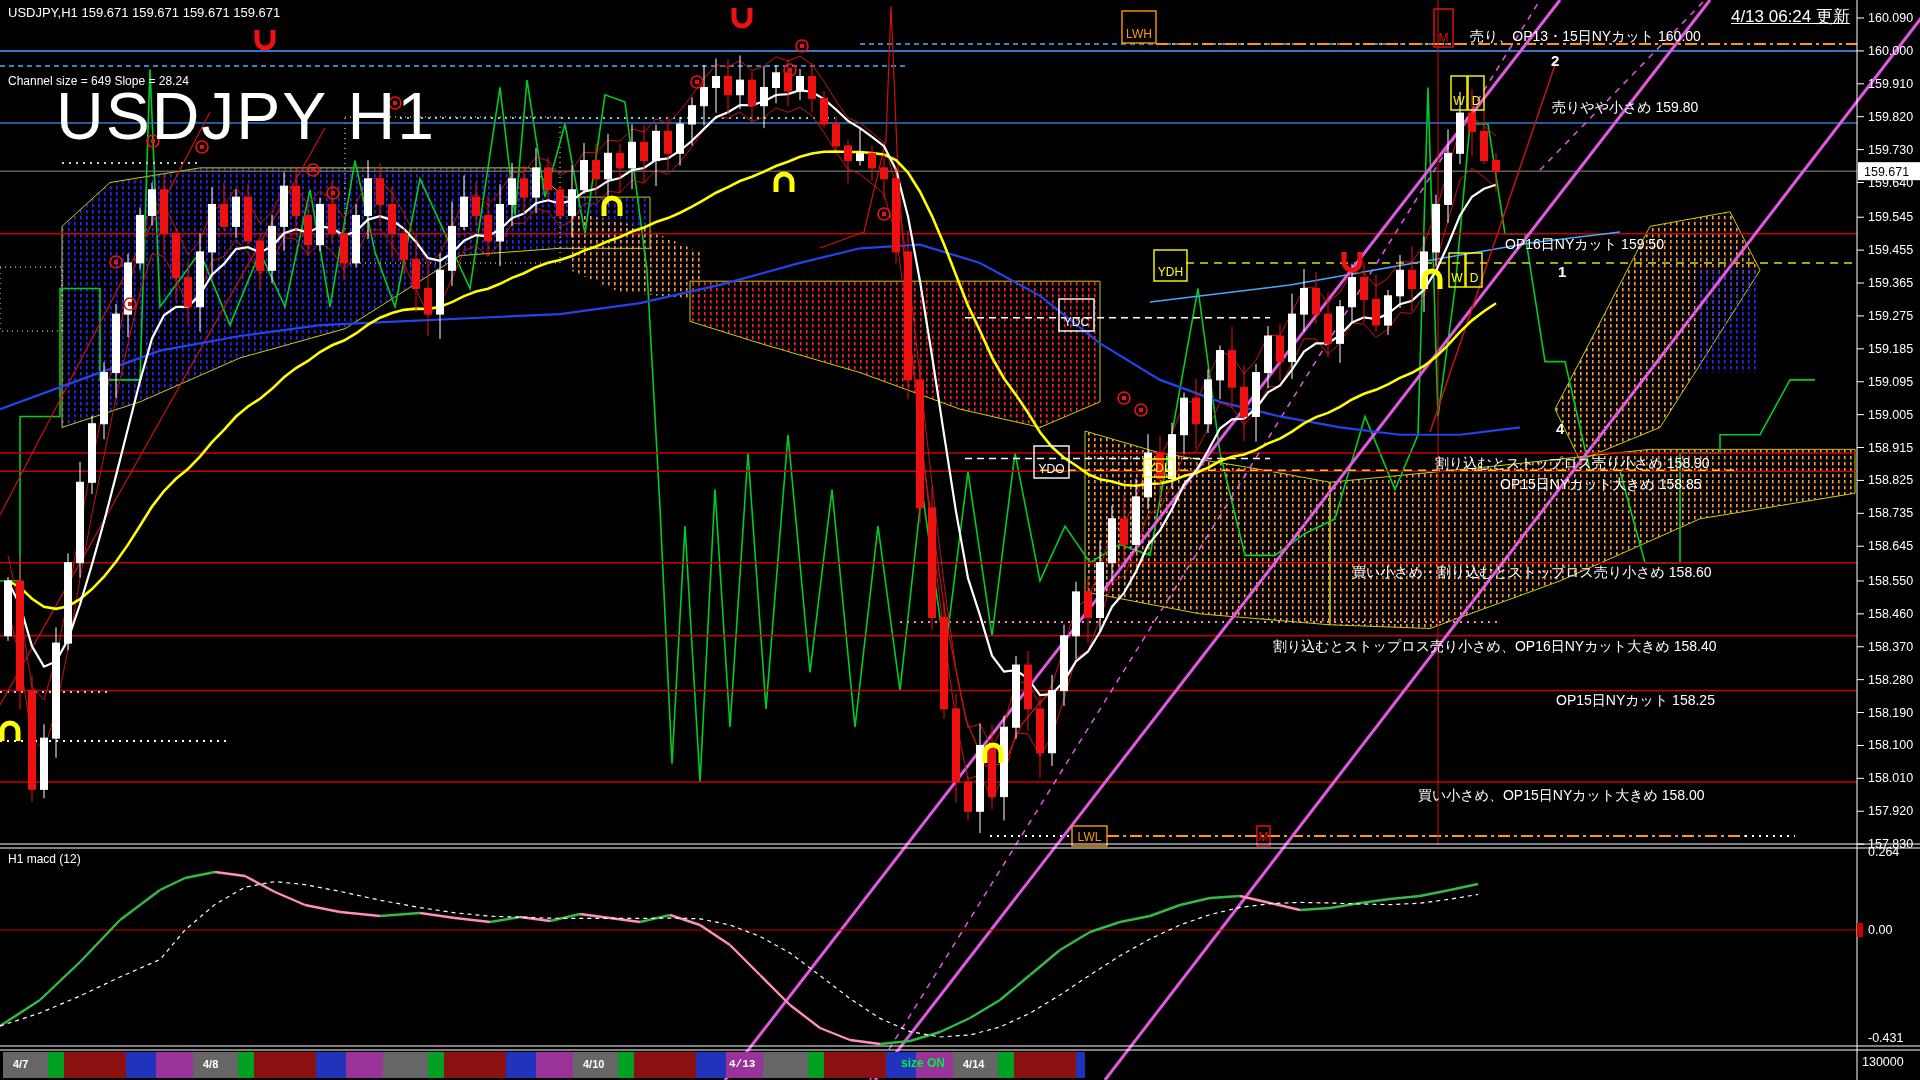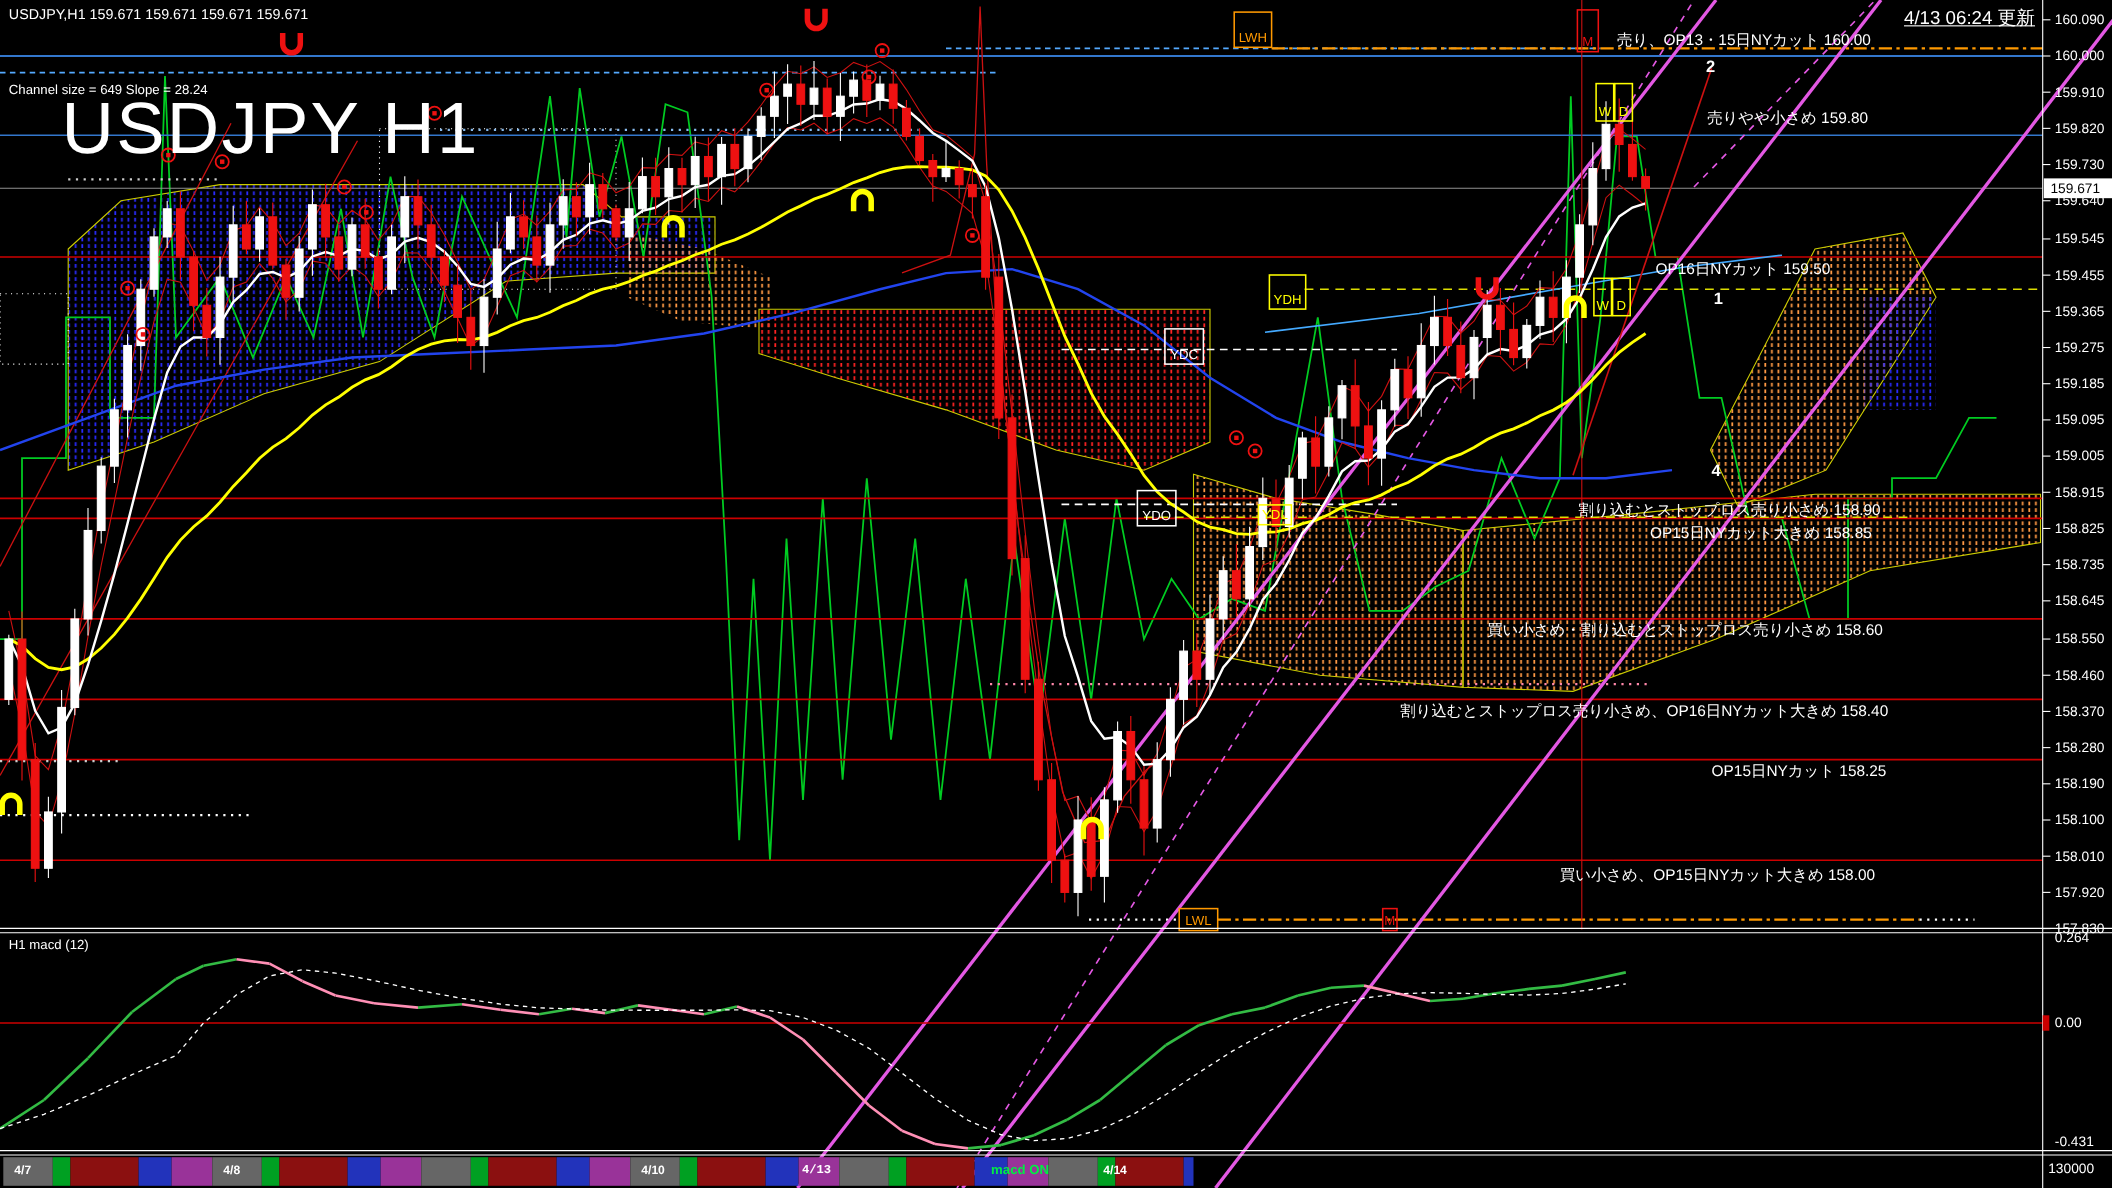--- a/index.html
+++ b/index.html
@@ -534,34 +534,34 @@
       <rect x="998" y="1052" width="16" height="26" fill="#00a022"></rect>
       <rect x="1014" y="1052" width="62" height="26" fill="#8b1010"></rect>
       <rect x="1076" y="1052" width="9" height="26" fill="#2233bb"></rect>
     </svg>
 
   <div class="ovl symline">USDJPY,H1  159.671 159.671 159.671 159.671</div>
   <div class="ovl updated">4/13 06:24 更新</div>
   <div class="ovl chinfo">Channel size = 649 Slope = 28.24</div>
   <div class="ovl watermark">USDJPY H1</div>
   <div class="ovl macdlbl">H1  macd (12)</div>
-  <div class="macdon">macd ON</div>
+  <div class="macdon">size ON</div>
   <div id="anno-layer">
       <div class="anno" style="left: 1470px; top: 28px;">売り、OP13・15日NYカット 160.00</div>
       <div class="anno" style="left: 1552px; top: 99px;">売りやや小さめ 159.80</div>
       <div class="anno" style="left: 1505px; top: 236px;">OP16日NYカット 159.50</div>
       <div class="anno" style="left: 1435px; top: 455px;">割り込むとストップロス売り小さめ 158.90</div>
       <div class="anno" style="left: 1500px; top: 476px;">OP15日NYカット大きめ 158.85</div>
       <div class="anno" style="left: 1352px; top: 564px;">買い小さめ・割り込むとストップロス売り小さめ 158.60</div>
       <div class="anno" style="left: 1273px; top: 638px;">割り込むとストップロス売り小さめ、OP16日NYカット大きめ 158.40</div>
       <div class="anno" style="left: 1537px; top: 692px; margin-left: 19px;">OP15日NYカット 158.25</div>
       <div class="anno" style="left: 1418px; top: 787px;">買い小さめ、OP15日NYカット大きめ 158.00</div>
       <div class="chlabel" style="left: 1551px; top: 52px;">2</div>
       <div class="chlabel" style="left: 1558px; top: 263px;">1</div>
       <div class="chlabel" style="left: 1556px; top: 420px;">4</div>
     </div>
 <div class="datelbl" style="left: 13px;">4/7</div>
     <div class="datelbl" style="left: 203px;">4/8</div>
     <div class="datelbl" style="left: 393px; margin-top: 32px;">4/9</div>
     <div class="datelbl" style="left: 583px;">4/10</div>
     <div class="datelbl" style="left: 729px; font-family: Liberation Mono, monospace;">4/13</div>
-    <div class="datelbl" style="left: 963px; margin-left: 40px;">4/14</div>
+    <div class="datelbl" style="left: 963px;">4/14</div>
   </div>
 
 </body></html>

